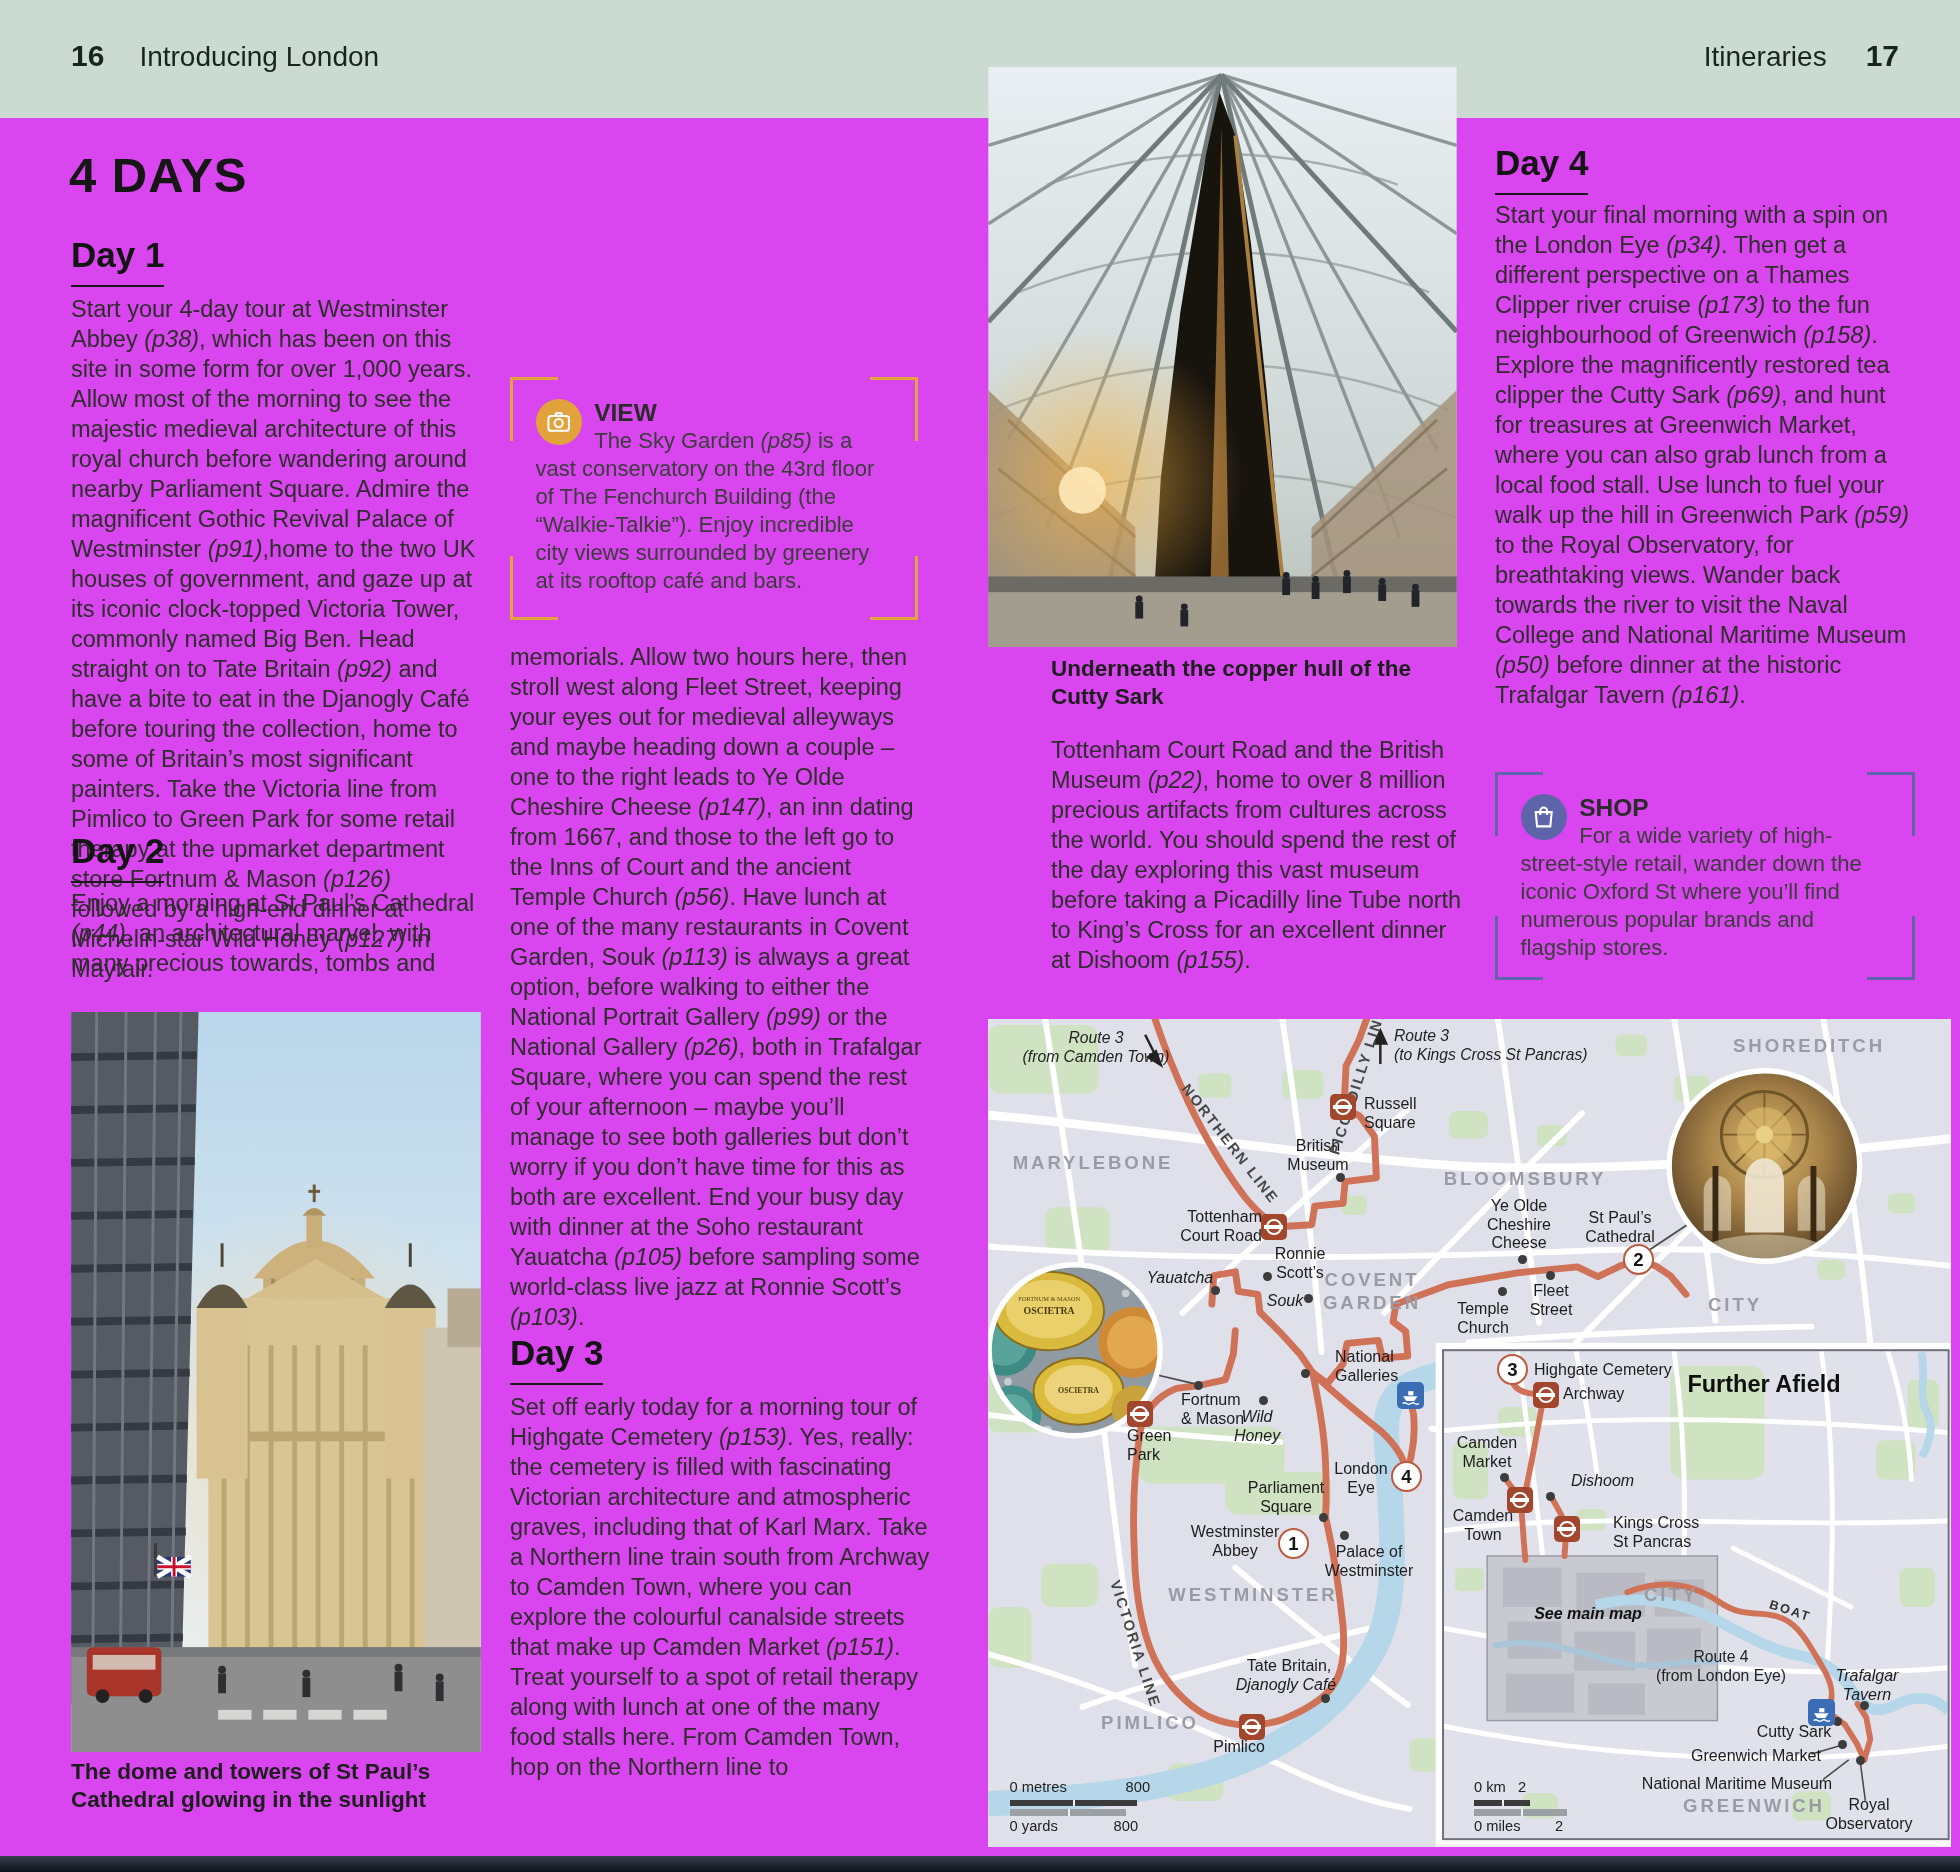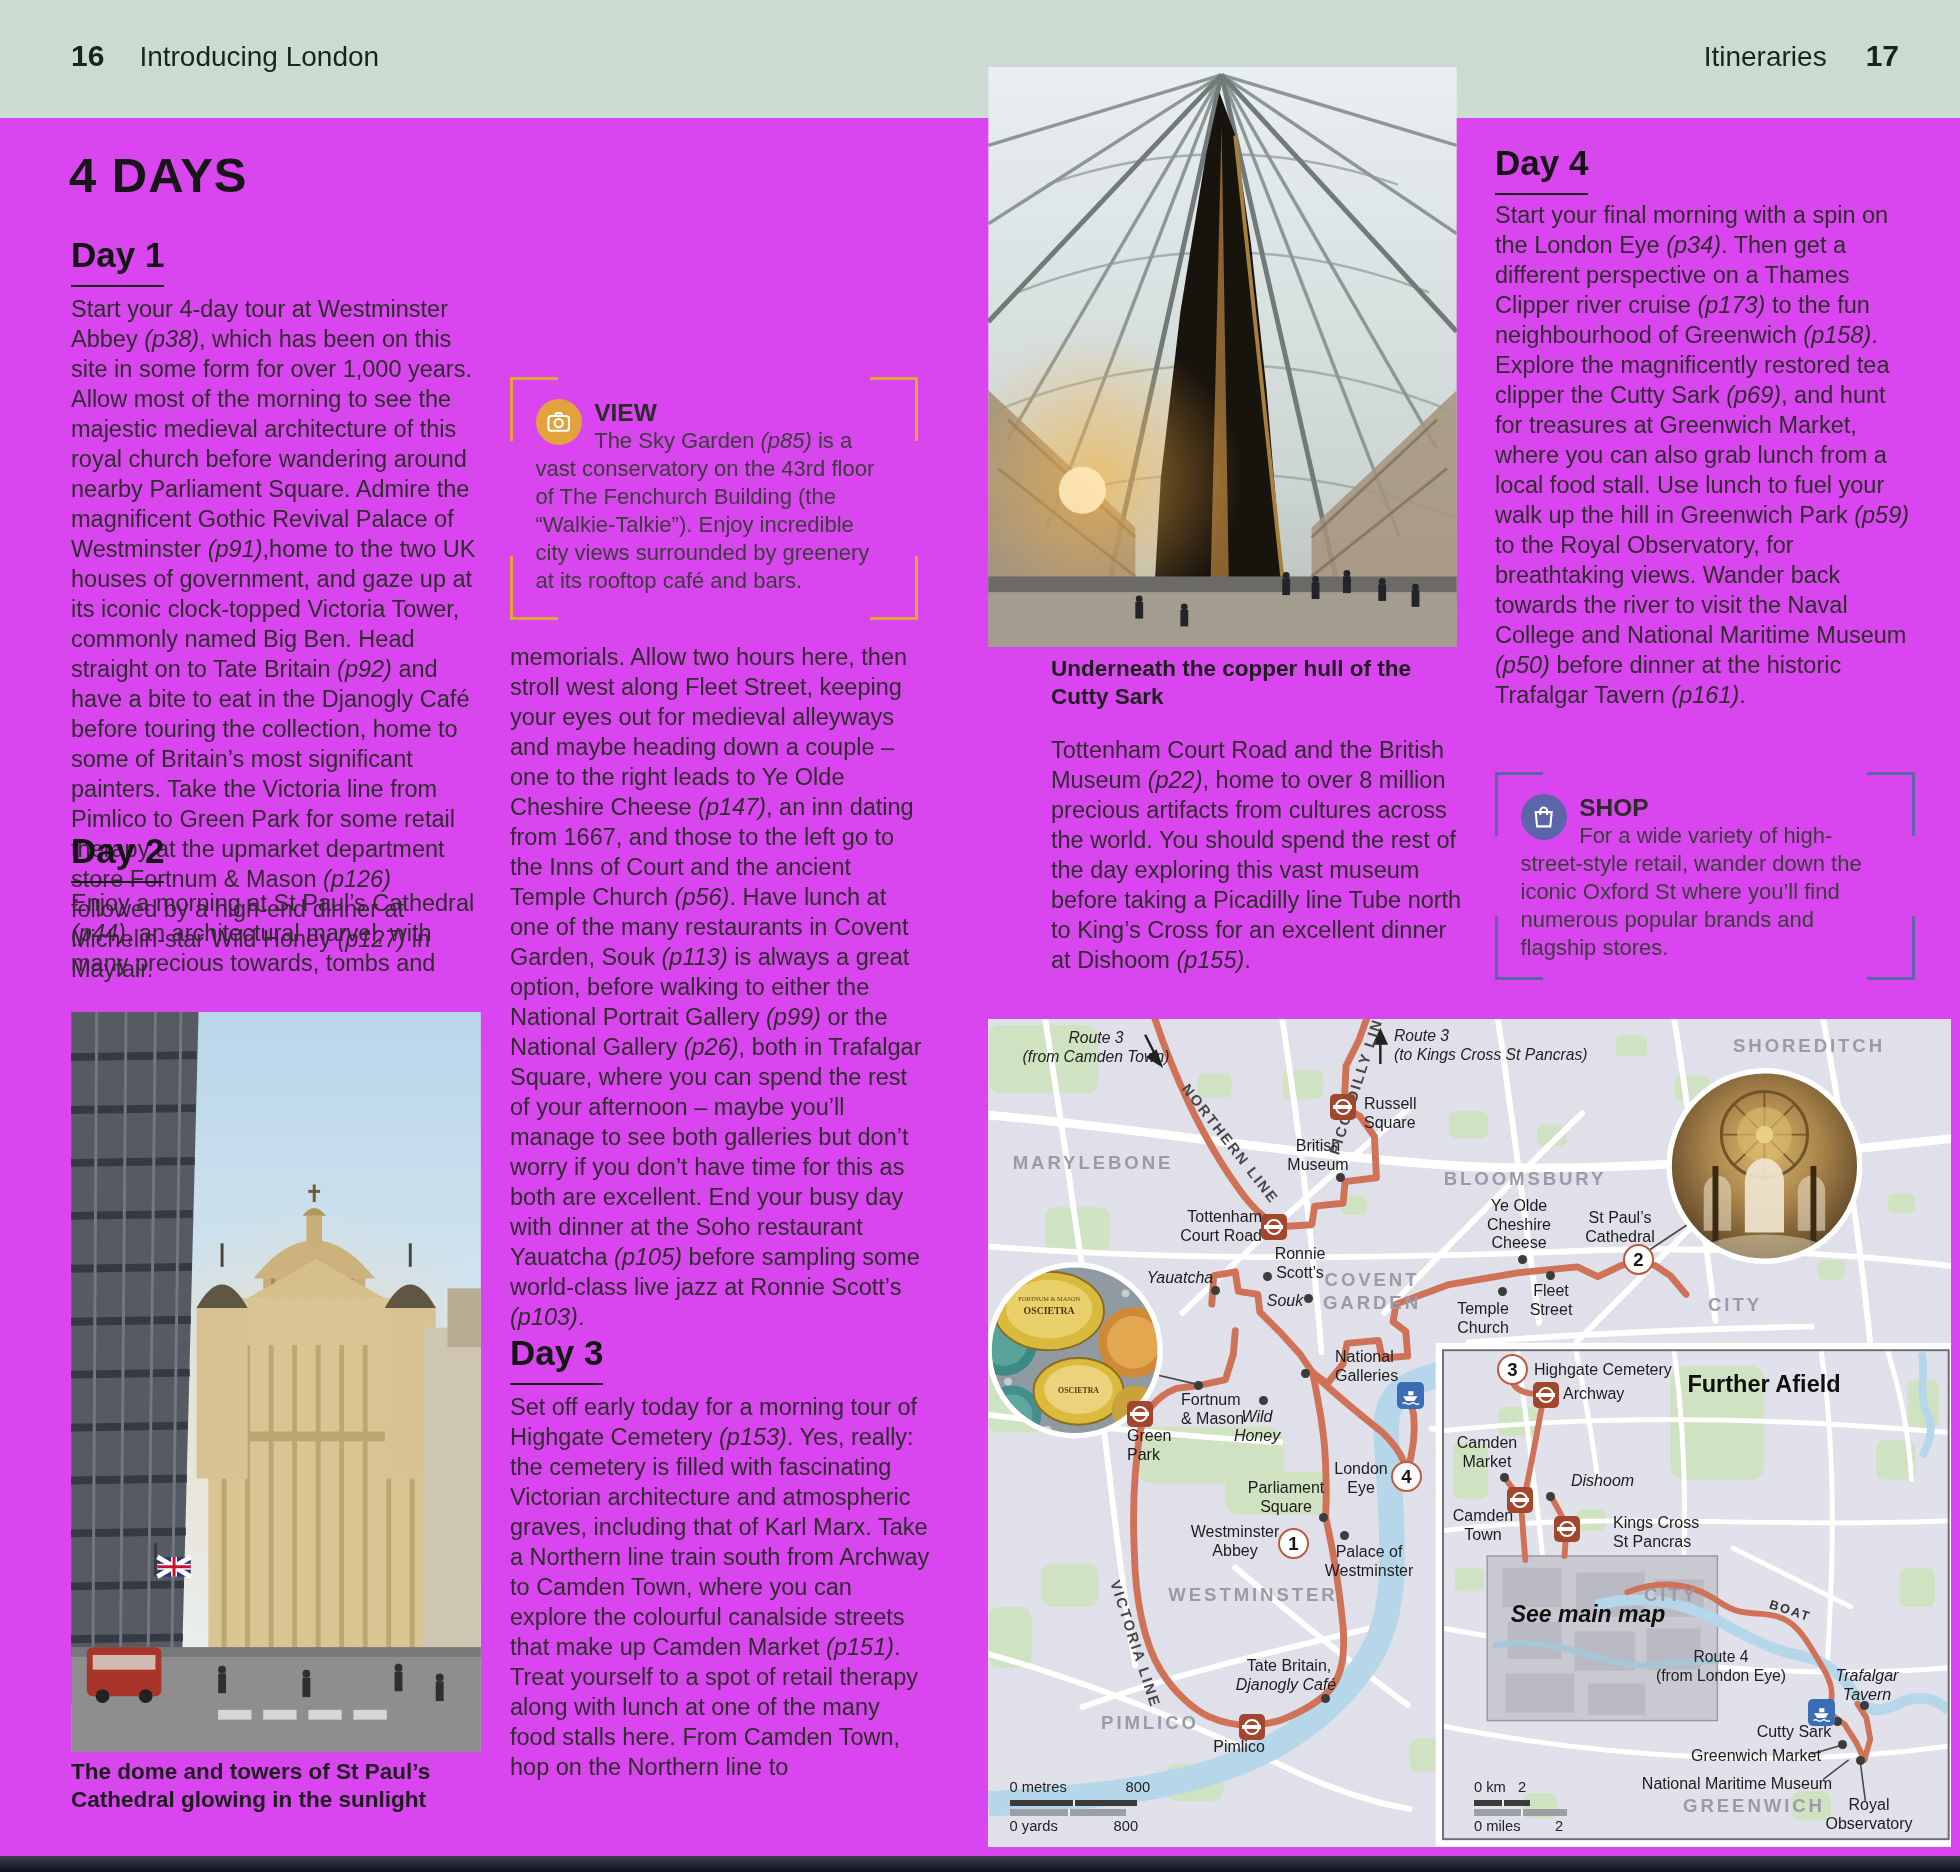--- a/index.html
+++ b/index.html
@@ -38,21 +38,21 @@
   .ml{position:absolute;white-space:nowrap;text-align:center;}
   .ml div{line-height:18.6px;}
   .ml.poi{font-size:16px;color:#1d1d1d;}
   .ml.italic{font-style:italic;}
   .ml.area{font-size:18.6px;font-weight:bold;color:#9b9ba6;letter-spacing:2.9px;}
   .ml.area div{line-height:22.5px;}
   .ml.route-note{font-size:15.7px;font-style:italic;color:#222;}
   .ml.route-note.roman{font-style:normal;text-align:center;}
   .ml.line-label{font-size:14.7px;font-weight:bold;color:#474747;letter-spacing:2px;}
   .ml.title{font-size:23.5px;font-weight:bold;color:#0f0f0f;}
-  .ml.note{font-size:23px;font-weight:bold;font-style:italic;color:#111;}
+  .ml.note{font-size:16px;font-weight:bold;font-style:italic;color:#111;}
   .ml.boat-label{font-size:12.7px;font-weight:bold;letter-spacing:2px;color:#333;}
   .tube{position:absolute;width:25.5px;height:25.5px;background:#a2462e;border-radius:4.9px;}
   .tube::before{content:"";position:absolute;left:4.9px;top:4.9px;width:15.7px;height:15.7px;
         border:2.5px solid #fff;border-radius:50%;box-sizing:border-box;}
   .tube::after{content:"";position:absolute;left:2.9px;top:10.8px;width:19.6px;height:3.9px;background:#fff;}
   .marker{position:absolute;width:31px;height:31px;background:#fff;border:2.9px solid #bb5b40;border-radius:50%;
         box-sizing:border-box;font-size:18.6px;font-weight:bold;color:#161616;
         display:flex;align-items:center;justify-content:center;}
   .mdot{position:absolute;width:8.8px;height:8.8px;background:#3c3c3c;border-radius:50%;}
   .boat{position:absolute;width:26.5px;height:26.5px;background:#3a6db3;border-radius:4.9px;

